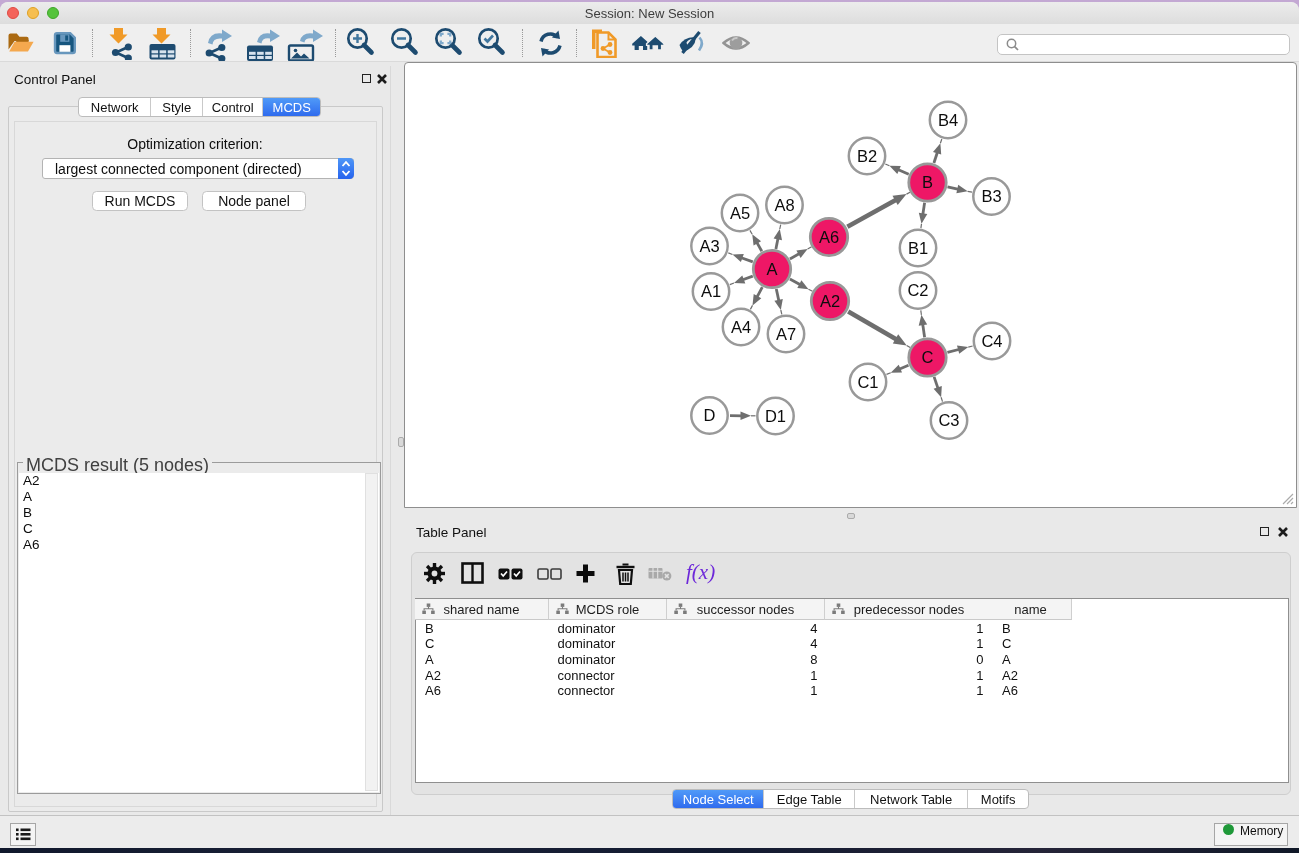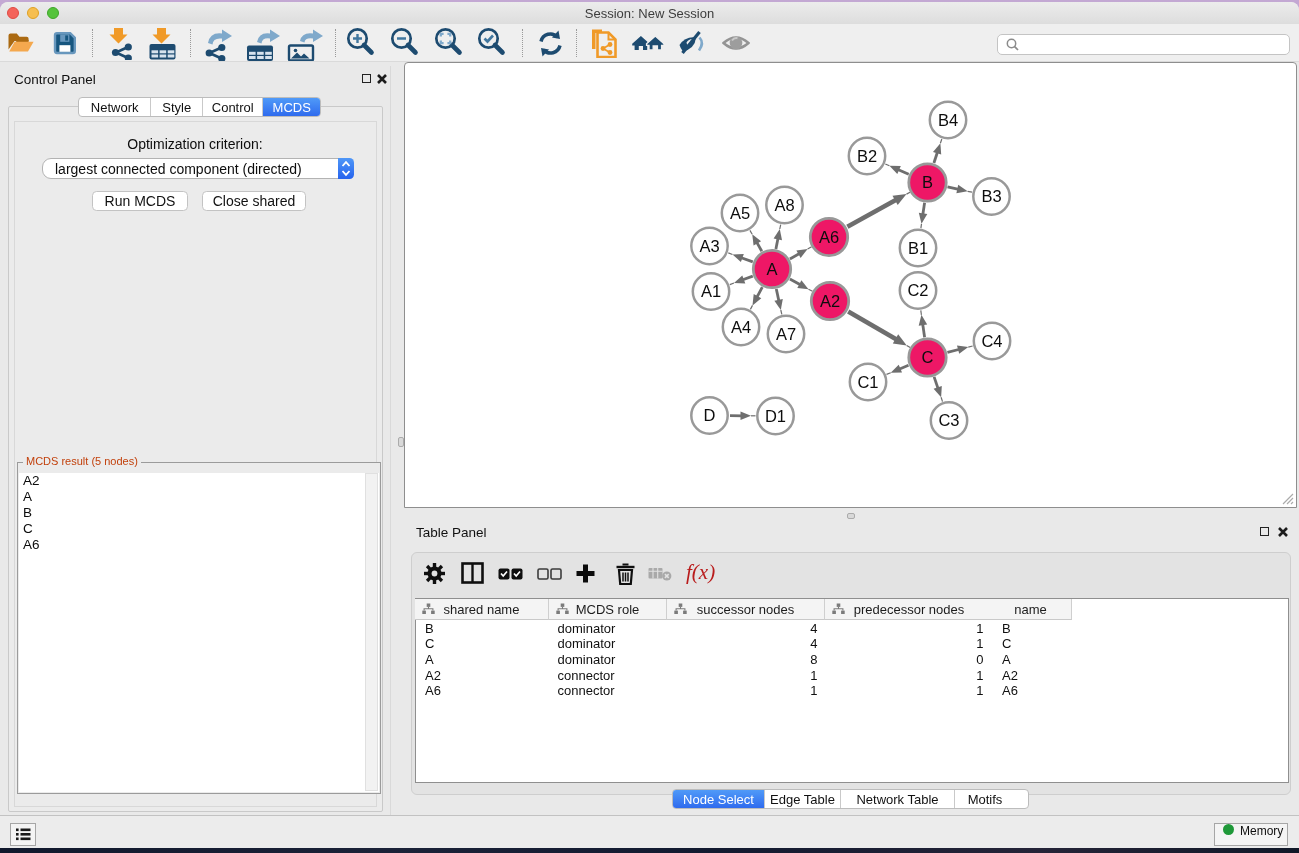--- a/index.html
+++ b/index.html
@@ -13,21 +13,21 @@
 .tsep{position:absolute;top:5px;height:28px;width:0;border-left:1px dotted #9a9a9a}
 .searchbox{position:absolute;left:997px;top:10px;width:293px;height:21px;background:#fff;border:1px solid #c4c4c4;border-radius:5px}
 .seg{position:absolute;height:20px;background:#fff;border:1px solid #bcbcbc;border-radius:4px;overflow:hidden;display:flex}
 .seg div{height:100%;display:flex;align-items:center;justify-content:center;font-size:13px;color:#111;border-right:1px solid #c9c9c9}
 .seg div:last-child{border-right:none}
 .seg div.sel{background:linear-gradient(#509af8,#2f6bee);color:#fff}
 .cpanel{position:absolute;left:8px;top:104px;width:375px;height:706px;background:#ebebeb;border:1px solid #c9c9c9;border-radius:2px}
 .cpanel2{position:absolute;left:5px;top:14px;width:363px;height:686px;border:1px solid #d8d8d8;background:#ebebeb}
 .btn{position:absolute;height:20px;background:#fff;border:1px solid #c3c3c3;border-radius:4.5px;font-size:14px;color:#111;display:flex;align-items:center;justify-content:center}
 .groupbox{position:absolute;left:17px;top:460px;width:364px;height:332px;border:1px solid #9b9b9b;background:#ebebeb}
-.grouptitle{position:absolute;left:5px;top:-8px;background:#ebebeb;padding:0 3px;font-size:11px;color:#c2410c}
+.grouptitle{position:absolute;left:5px;top:-8px;background:#ebebeb;padding:0 3px;font-size:18px;color:#404040}
 .glist{position:absolute;left:1px;top:10px;right:1px;bottom:1px;background:#fff}
 .glist div{font-size:13.5px;color:#0c0c0c;height:16px;line-height:16px;padding-left:4px}
 .sbtrack{position:absolute;right:2px;top:10px;bottom:2px;width:13px;background:#f2f2f2;border:1px solid #e0e0e0}
 .netwin{position:absolute;left:404px;top:62px;width:893px;height:446px;background:#fff;border:1px solid #8e8e8e;border-radius:4px 4px 0 0}
 .nettitle{position:absolute;left:0;top:0;width:100%;height:23px;background:linear-gradient(#ededed,#d5d5d5);border-bottom:1px solid #b2b2b2;border-radius:4px 4px 0 0}
 .tablecont{position:absolute;left:411px;top:550px;width:880px;height:243px;background:#e3e3e3;border:1px solid #cecece;border-radius:6px}
 .table{position:absolute;left:2.5px;top:45px;width:874px;height:185px;background:#fff;border:1px solid #8f8f8f}
 .th{position:absolute;top:0;height:21px;background:#f4f4f4;border-right:1px solid #cfcfcf;border-bottom:1px solid #c9c9c9;display:flex;align-items:center;justify-content:center;font-size:13px;color:#1c1c1c}
 .row{position:absolute;height:16px;font-size:13px;color:#101010;line-height:16px}
 .statusbar{position:absolute;left:0;top:813px;width:1299px;height:33px;background:#ececec;border-top:1px solid #c2c2c2}
@@ -176,30 +176,30 @@
       <div class="cpanel2"></div>
     </div>
 <div class="abs" style="left:390px;top:64px;width:1px;height:749px;background:#d9d9d9"></div>
 <div class="seg" style="left:78px;top:95px;width:243px">
  <div style="width:73px">Network</div>
       <div style="width:52px">Style</div>
       <div style="width:61px">Control</div>
       <div class="sel" style="width:57px">MCDS</div>
 </div>
 <div class="abs" style="left:0;top:134px;width:390px;text-align:center;font-size:14px;color:#0d0d0d">Optimization criterion:</div>
-<div class="abs" style="left:42px;top:156px;width:312px;height:21px;background:#fff;border:1px solid #b3b3b3;border-radius:9px">
+<div class="abs" style="left:42px;top:156px;width:312px;height:21px;background:#fff;border:1px solid #b3b3b3;border-radius:3px">
  <div style="position:absolute;left:12px;top:2px;font-size:14px;color:#0d0d0d">largest connected component (directed)</div>
  <div style="position:absolute;right:-1px;top:-1px;width:16px;height:21px;background:linear-gradient(#4f97f7,#2663ee);border-radius:0 4.5px 4.5px 0">
   <svg width="16" height="21" viewBox="0 0 16 21">
           <path d="M4.5 8 L8 4.2 L11.5 8 M4.5 13 L8 16.8 L11.5 13" fill="none" stroke="#fff" stroke-width="1.8"></path>
         </svg>
  </div>
 </div>
 <div class="btn" style="left:92px;top:189px;width:96px">Run MCDS</div>
-<div class="btn" style="left:202px;top:189px;width:104px">Close shared</div>
+<div class="btn" style="left:202px;top:189px;width:104px">Node panel</div>
 <div class="groupbox">
       <div class="grouptitle">MCDS result (5 nodes)</div>
  <div class="glist">
         <div>A2</div>
         <div>A</div>
         <div>B</div>
         <div>C</div>
         <div>A6</div>
       </div>
  <div class="sbtrack"></div>
@@ -354,21 +354,21 @@
         <path d="M1.5 5 h18" stroke="#0f0f0f" stroke-width="2.4"></path>
         <path d="M4 8 h13 l-1.2 14 h-10.6 z" fill="none" stroke="#0f0f0f" stroke-width="2.2"></path>
         <path d="M8 10.5 v9 M10.5 10.5 v9 M13 10.5 v9" stroke="#0f0f0f" stroke-width="1.5"></path>
       </svg>
 <svg class="abs" style="left:236px;top:14px" width="25" height="14" viewBox="0 0 25 14">
         <rect x="0.5" y="1" width="14" height="10.5" rx="1" fill="#a9a9a9"></rect>
         <path d="M0.5 4.2 h14 M5 1 v10.5 M9.7 1 v10.5" stroke="#e2e2e2" stroke-width="1.1"></path>
         <circle cx="18.8" cy="9" r="4.6" fill="#a9a9a9"></circle>
         <path d="M16.9 7.1 l3.8 3.8 M20.7 7.1 l-3.8 3.8" stroke="#e2e2e2" stroke-width="1.5"></path>
       </svg>
-<div class="abs" style="left:274px;top:7px;font-family:'Liberation Serif',serif;font-style:italic;font-size:21px;color:#b91c1c">f(x)</div>
+<div class="abs" style="left:274px;top:7px;font-family:'Liberation Serif',serif;font-style:italic;font-size:21px;color:#6d28d9">f(x)</div>
  <div class="table">
         <div class="th" style="left:-0.5px;width:134px"><span style="position:absolute;left:7px;top:4px"><svg width="13" height="12" viewBox="0 0 13 12" style="flex:none">
               <g fill="#7b7b7b">
                 <rect x="4.7" y="0.5" width="3.6" height="3.4"></rect>
                 <rect x="0.3" y="7.6" width="3.6" height="3.4"></rect>
                 <rect x="9.1" y="7.6" width="3.6" height="3.4"></rect>
               </g>
               <path d="M6.5 3.9 V5.8 M2.1 7.6 V5.8 H10.9 V7.6" fill="none" stroke="#7b7b7b" stroke-width="1.1"></path>
             </svg></span>shared name</div>
         <div class="th" style="left:133.5px;width:118px"><span style="position:absolute;left:7px;top:4px"><svg width="13" height="12" viewBox="0 0 13 12" style="flex:none">
@@ -418,21 +418,21 @@
 <div class="row" style="left:586.5px;top:68.6px">A2</div>
         <div class="row" style="left:9.5px;top:84.3px">A6</div>
 <div class="row" style="left:142px;top:84.3px">connector</div>
 <div class="row" style="left:252px;top:84.3px;width:150px;text-align:right">1</div>
 <div class="row" style="left:410px;top:84.3px;width:158px;text-align:right">1</div>
 <div class="row" style="left:586.5px;top:84.3px">A6</div>
       </div>
 </div>
 <div class="seg" style="left:672px;top:787px;width:357px">
  <div class="sel" style="width:92px">Node Select</div>
-      <div style="width:76px">Edge Table</div>
+      <div style="width:91px">Edge Table</div>
       <div style="width:114px">Network Table</div>
       <div style="width:60px">Motifs</div>
 </div>
  <div class="statusbar">
  <div class="hbtn" style="left:10px;top:7px;width:26px;height:23px;position:absolute">
   <svg width="24" height="21" viewBox="0 0 24 21">
           <g fill="#1a1a1a">
             <rect x="5" y="4.5" width="2.6" height="2.6"></rect>
             <rect x="9.5" y="4.5" width="10" height="2.6"></rect>
             <rect x="5" y="9" width="2.6" height="2.6"></rect>

